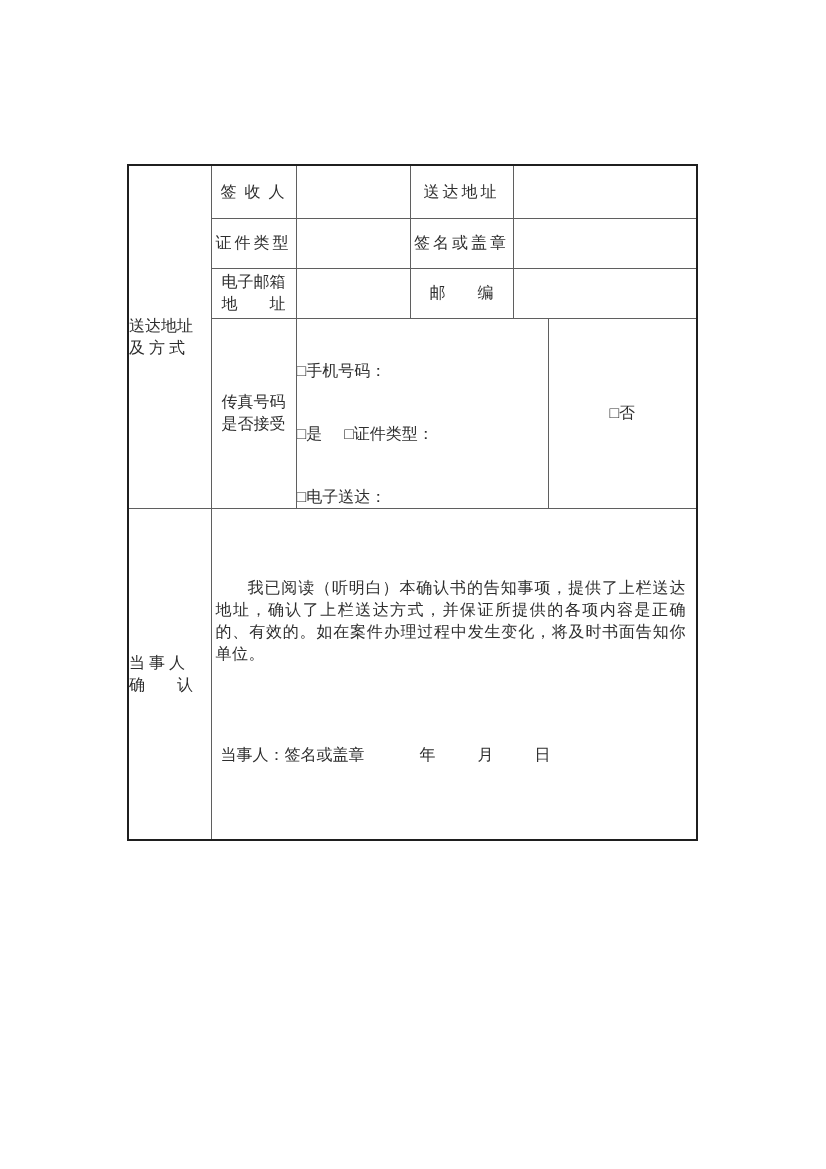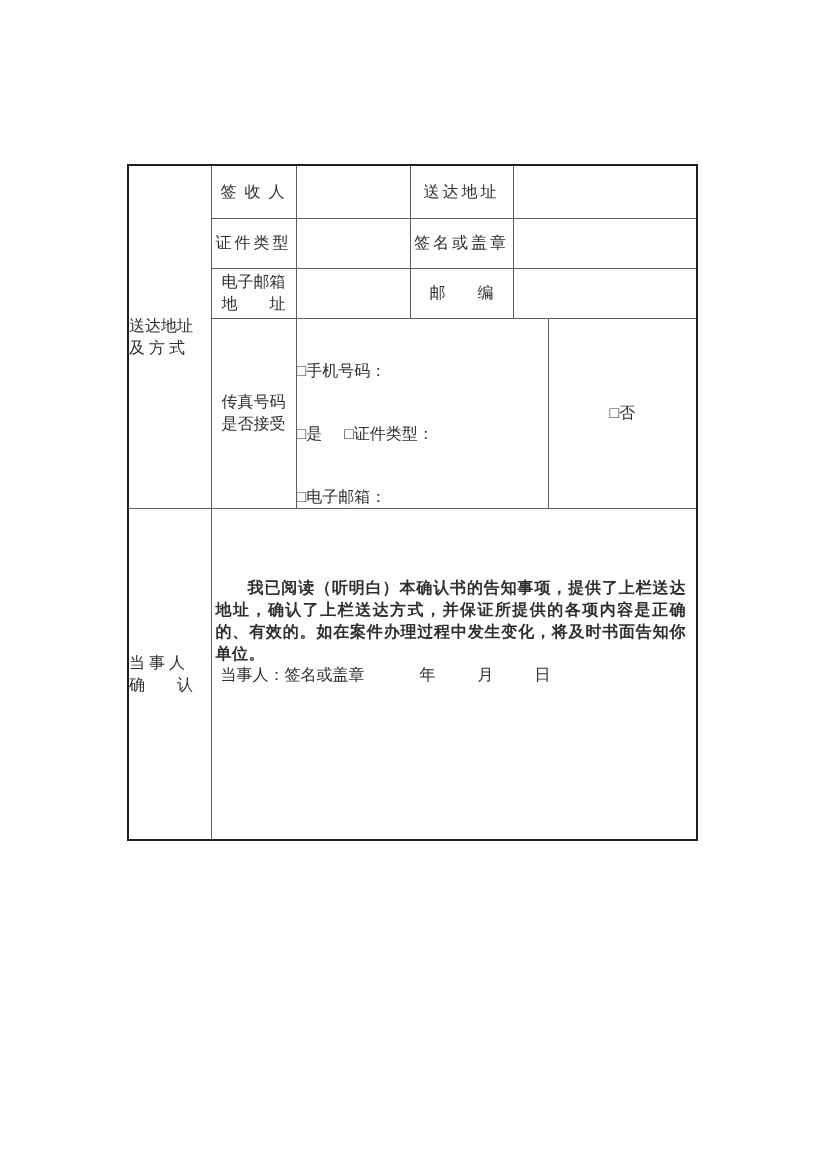--- a/index.html
+++ b/index.html
@@ -62,23 +62,23 @@
     vertical-align: middle;
   }
   
   td.confirm-cell { vertical-align: top; }
   .statement {
     margin: 68px 10px 0 4px;
     text-indent: 2em;
     text-align: justify;
     line-height: 22px;
     letter-spacing: 0.5px;
-    font-weight: bold;
   }
   .sig-line {
+    margin-top: 80px;
     margin-left: 9px;
     white-space: nowrap;
     font-family: Liberation Mono, monospace;
   }
   .sig-year  { margin-left: 55px; }
   .sig-month { margin-left: 42px; }
   .sig-day   { margin-left: 41px; }
 </style>
 </head>
 <body>
@@ -130,21 +130,21 @@
       </td>
       <td class="cb-cell" colspan="3">
         <div class="cb-line">
           <span>□手机号码：</span>
         </div>
         <div class="cb-line">
           <span>□是</span>
           <span class="cb-fax">□证件类型：</span>
         </div>
         <div class="cb-line">
-          <span>□电子邮箱：</span>
+          <span>□电子送达：</span>
         </div>
       </td>
       <td class="no-cell">
         <span>□否</span>
       </td>
     </tr>
 
     <tr style="height:332px">
       <td class="vlabel">
         <div>当 事 人</div>

